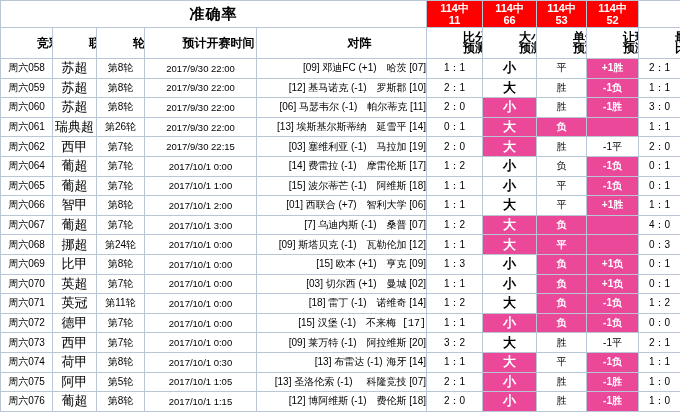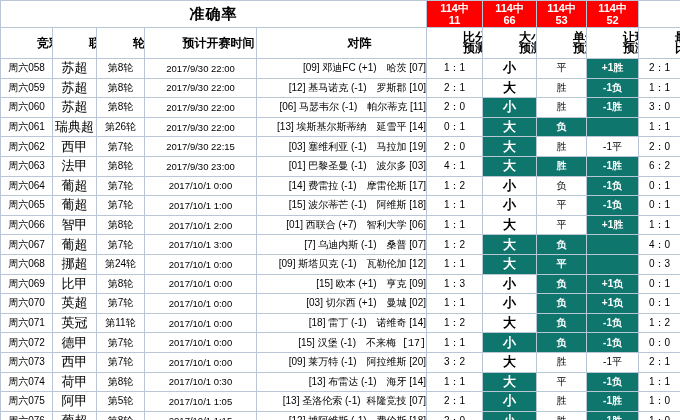--- a/index.html
+++ b/index.html
@@ -13,21 +13,21 @@
   td,th{border:1px solid #b9c6d6;padding:0;text-align:center;vertical-align:middle;overflow:hidden;white-space:nowrap;}
   .hdr-top td{height:26px;font-weight:bold;}
   .title-cell{font-size:15px;font-weight:bold;letter-spacing:1px;}
   .red-head{background:#ff0000;color:#ffffff;font-weight:bold;font-size:11px;line-height:12px;}
   .hdr2 td{height:30px;font-weight:bold;font-size:12px;padding-left:36px;}
   .sub-head{font-size:10px;line-height:11px;font-weight:bold;}
   .rowcell{height:19.6px;font-size:10px;}
   .league{font-size:13px;}
   .match{text-align:right;font-size:10px;}
   .time{font-size:9.5px;}
-  .red-cell{background:#0f766e;color:#ffffff;font-weight:bold;}
+  .red-cell{background:#ec4899;color:#ffffff;font-weight:bold;}
   .big{font-size:13px;font-weight:bold;}
   .col-a{width:52px;}
   .col-b{width:44px;}
   .col-c{width:48px;}
   .col-d{width:112px;}
   .col-e{width:170px;}
   .col-f{width:56px;}
   .col-g{width:54px;}
   .col-h{width:50px;}
   .col-i{width:52px;}
@@ -153,32 +153,20 @@
         <td>第7轮</td>
         <td class="time">2017/9/30 22:15</td>
         <td class="match"><span>[03] 塞维利亚 (-1)</span><span style="margin-left: 10px;">马拉加 [19]</span></td>
         <td>2：0</td>
         <td class="red-cell big">大</td>
         <td>胜</td>
         <td>-1平</td>
         <td>2：0</td>
       </tr>
       <tr class="rowcell">
-        <td>周六063</td>
-        <td class="league">法甲</td>
-        <td>第8轮</td>
-        <td class="time">2017/9/30 23:00</td>
-        <td class="match"><span>[01] 巴黎圣曼 (-1)</span><span style="margin-left: 10px;">波尔多 [03]</span></td>
-        <td>4：1</td>
-        <td class="red-cell big">大</td>
-        <td class="red-cell">胜</td>
-        <td class="red-cell">-1胜</td>
-        <td>6：2</td>
-      </tr>
-      <tr class="rowcell">
         <td>周六064</td>
         <td class="league">葡超</td>
         <td>第7轮</td>
         <td class="time">2017/10/1 0:00</td>
         <td class="match"><span>[14] 费雷拉 (-1)</span><span style="margin-left: 10px;">摩雷伦斯 [17]</span></td>
         <td>1：2</td>
         <td class="big">小</td>
         <td>负</td>
         <td class="red-cell">-1负</td>
         <td>0：1</td>
@@ -289,33 +277,33 @@
         <td class="big">大</td>
         <td>胜</td>
         <td>-1平</td>
         <td>2：1</td>
       </tr>
       <tr class="rowcell">
         <td>周六074</td>
         <td class="league">荷甲</td>
         <td>第8轮</td>
         <td class="time">2017/10/1 0:30</td>
-        <td class="match"><span>[13] 布雷达 (-1)</span><span style="margin-left: 10px;">海牙 [14]</span></td>
+        <td class="match"><span>[13] 布雷达 (-1)</span><span style="margin-left: 4px;">海牙 [14]</span></td>
         <td>1：1</td>
         <td class="red-cell big">大</td>
         <td>平</td>
         <td class="red-cell">-1负</td>
         <td>1：1</td>
       </tr>
       <tr class="rowcell">
         <td>周六075</td>
         <td class="league">阿甲</td>
         <td>第5轮</td>
         <td class="time">2017/10/1 1:05</td>
-        <td class="match"><span>[13] 圣洛伦索 (-1)</span><span style="margin-left: 6px;">科隆竞技 [07]</span></td>
+        <td class="match"><span>[13] 圣洛伦索 (-1)</span><span style="margin-left: 14px;">科隆竞技 [07]</span></td>
         <td>2：1</td>
         <td class="red-cell big">小</td>
         <td>胜</td>
         <td class="red-cell">-1胜</td>
         <td>1：0</td>
       </tr>
       <tr class="rowcell">
         <td>周六076</td>
         <td class="league">葡超</td>
         <td>第8轮</td>

